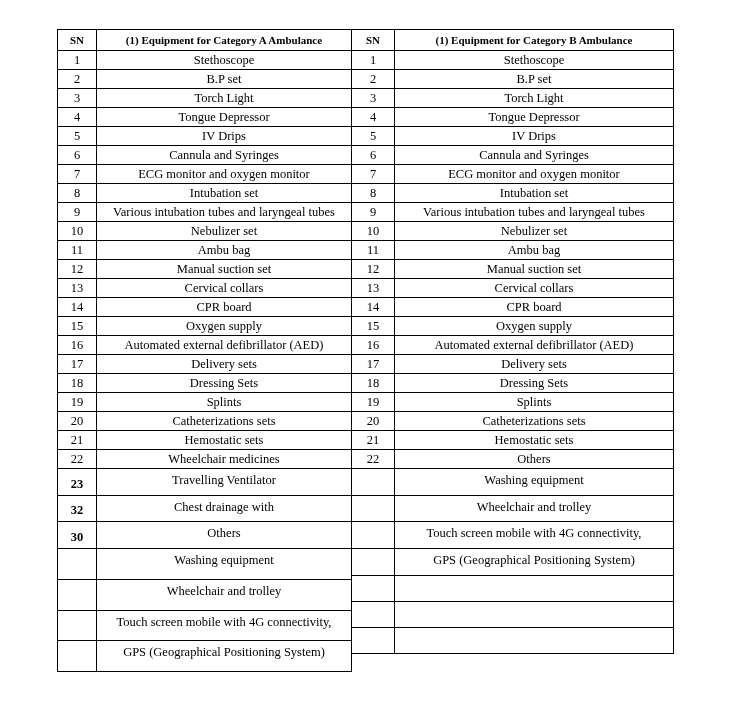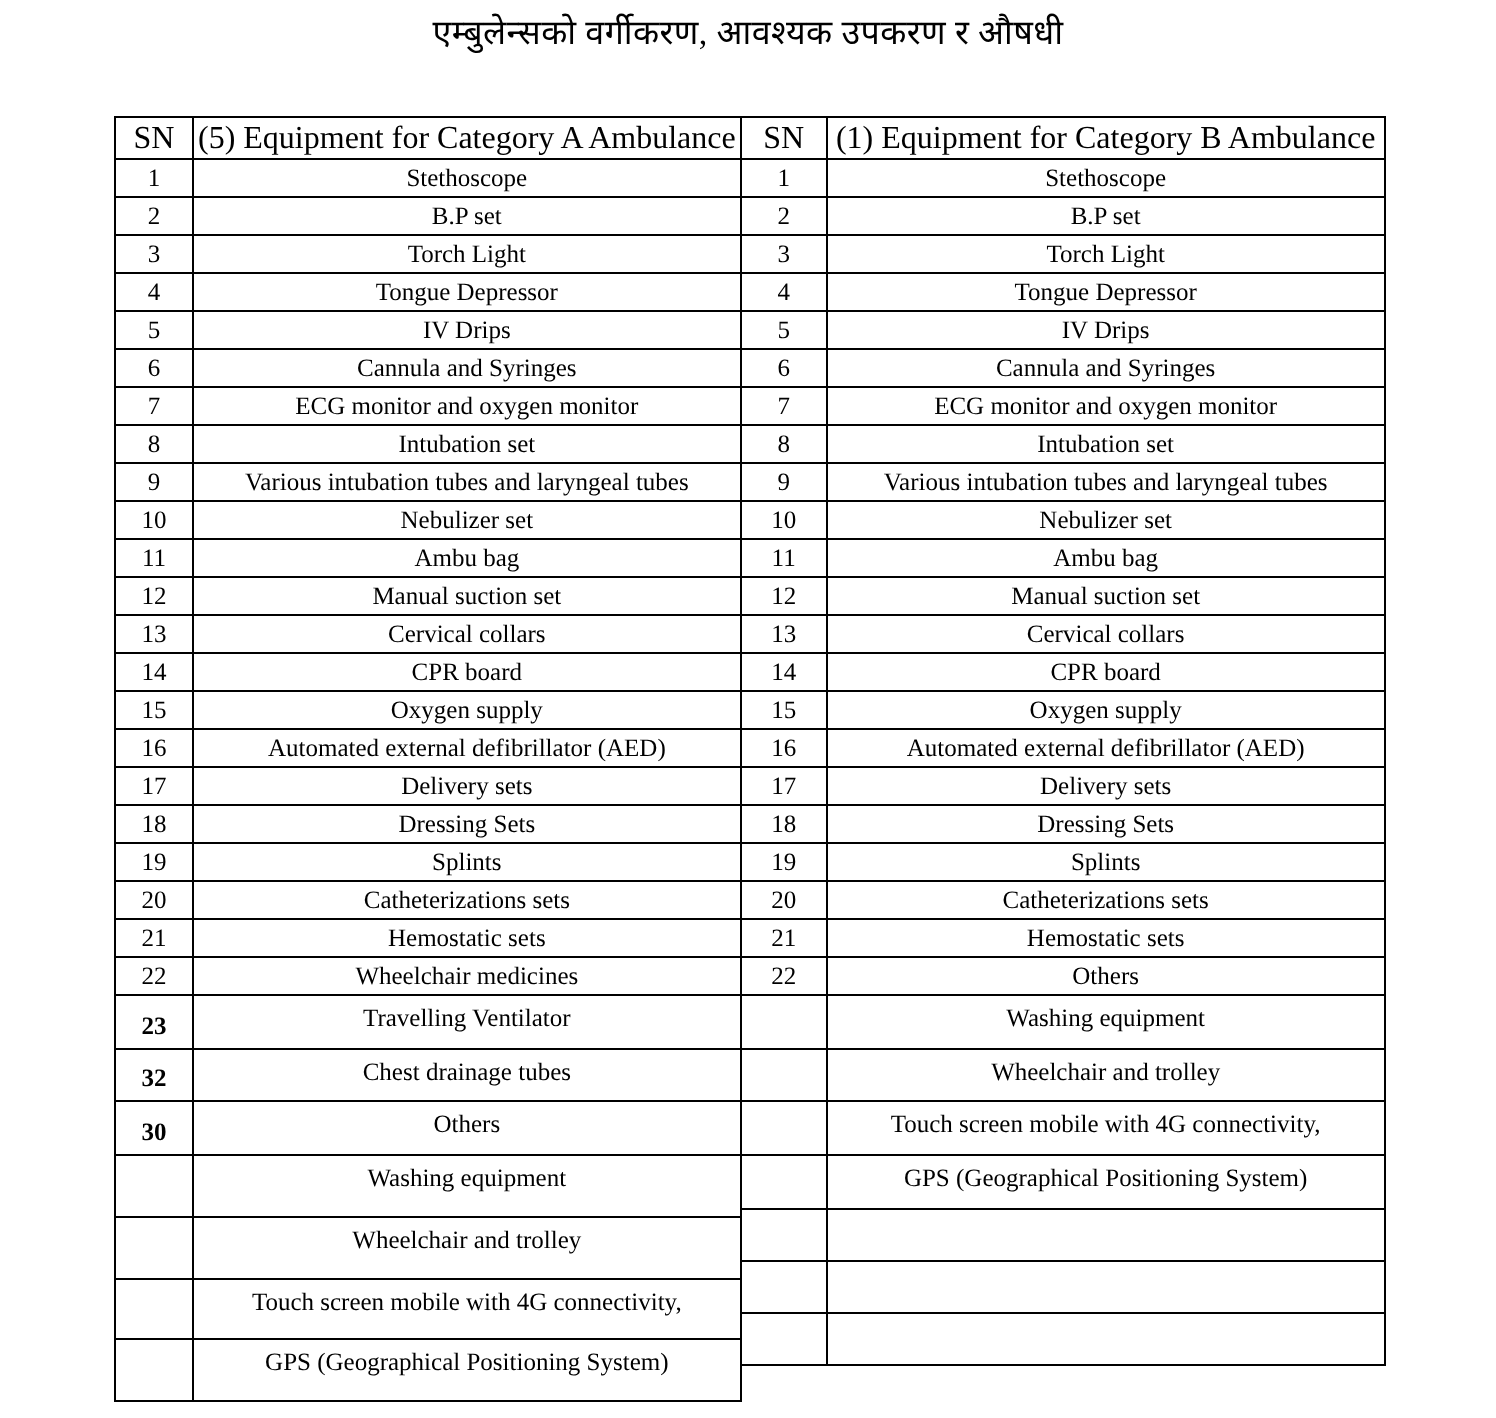--- a/index.html
+++ b/index.html
@@ -36,49 +36,48 @@
     border: 1px solid #000000;
     font-size: 12.5px;
     line-height: 15px;
     text-align: center;
     vertical-align: middle;
     padding: 0 2px;
     overflow: hidden;
     white-space: nowrap;
   }
   .eq-table th {
-    font-weight: normal;
+    font-weight: bold;
     height: 20px;
-    font-size: 16px;
+    font-size: 11px;
   }
   col.sn-a { width: 39px; }
   col.item-a { width: 255px; }
   col.sn-b { width: 43px; }
   col.item-b { width: 279px; }
   td.top-align { vertical-align: top; padding-top: 4px; }
   td.bottom-align { vertical-align: bottom; padding-bottom: 3px; font-weight: bold; }
 </style>
 </head>
 <body>
 
 <div class="page">
 
-  <h1 class="doc-title">एम्बुलेन्सको वर्गीकरण, आवश्यक उपकरण र औषधी</h1>
 
   <div class="tables-wrap">
 
     <table class="eq-table left-table">
       <colgroup>
         <col class="sn-a">
           <col class="item-a">
       </colgroup>
       <thead>
         <tr>
           <th>SN</th>
-          <th>(5) Equipment for Category A Ambulance</th>
+          <th>(1) Equipment for Category A Ambulance</th>
         </tr>
       </thead>
       <tbody id="left-body">
           <tr style="height: 19px;">
             <td>1</td>
             <td>Stethoscope</td>
           </tr>
           <tr style="height: 19px;">
             <td>2</td>
             <td>B.P set</td>
@@ -162,21 +161,21 @@
           <tr style="height: 19px;">
             <td>22</td>
             <td>Wheelchair medicines</td>
           </tr>
           <tr style="height: 27px;">
             <td class="bottom-align">23</td>
             <td class="top-align">Travelling Ventilator</td>
           </tr>
           <tr style="height: 26px;">
             <td class="bottom-align">32</td>
-            <td class="top-align">Chest drainage tubes</td>
+            <td class="top-align">Chest drainage with</td>
           </tr>
           <tr style="height: 27px;">
             <td class="bottom-align">30</td>
             <td class="top-align">Others</td>
           </tr>
           <tr style="height: 31px;">
             <td></td>
             <td class="top-align">Washing equipment</td>
           </tr>
           <tr style="height: 31px;">

